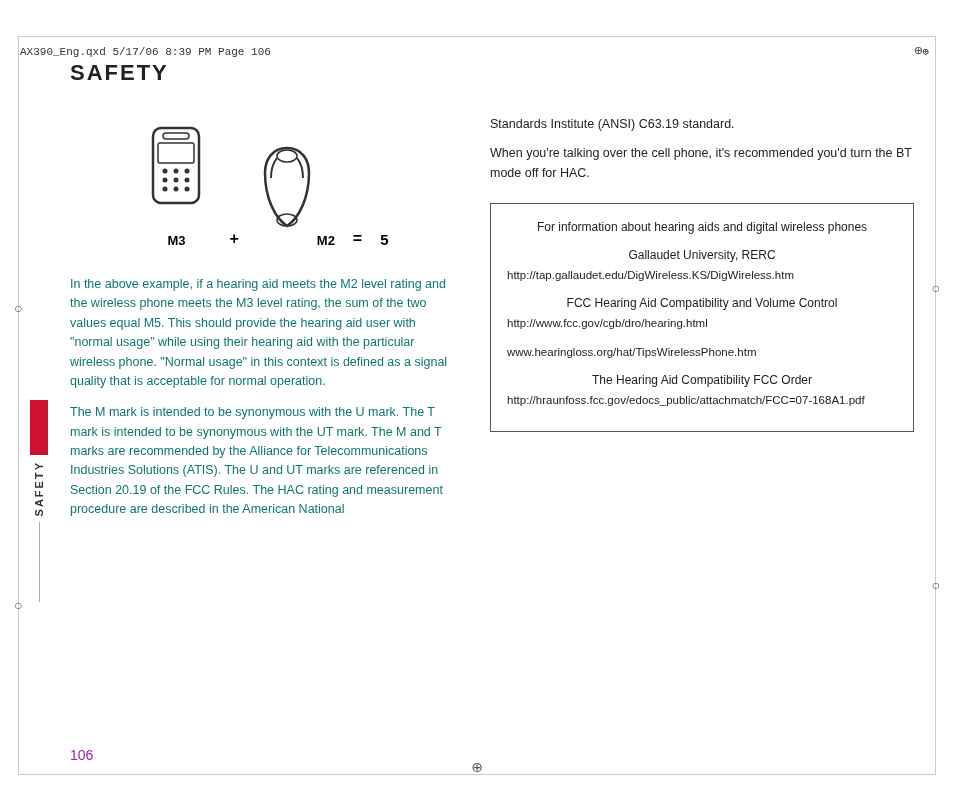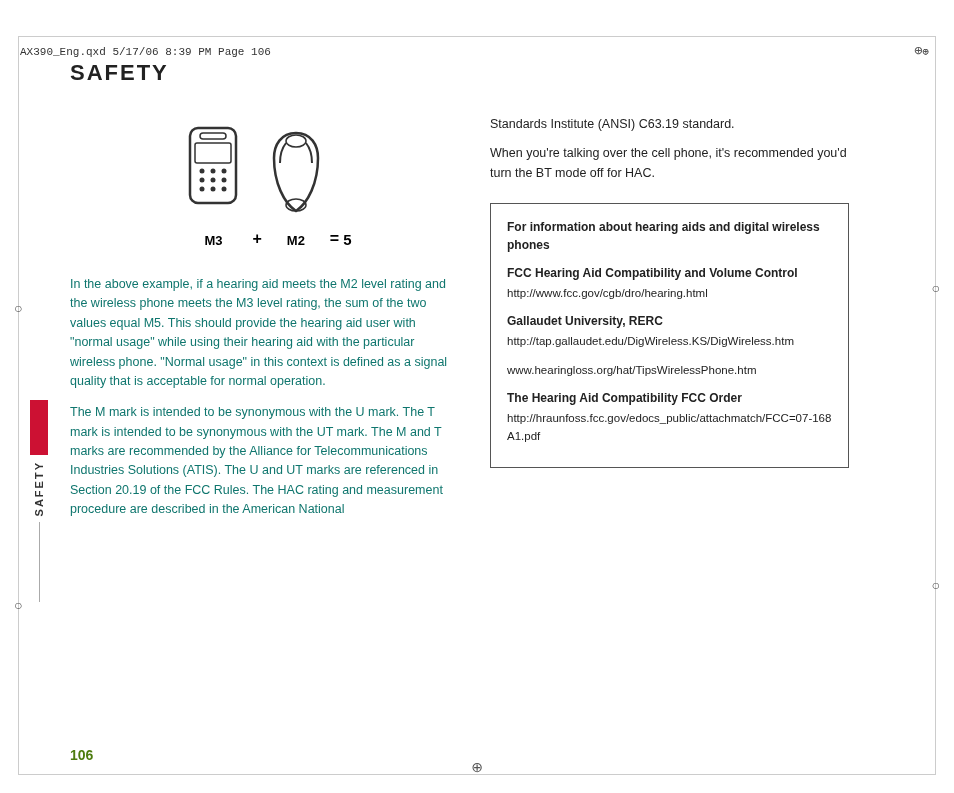--- a/index.html
+++ b/index.html
@@ -80,21 +80,21 @@
 
     .body-text p {
       margin-bottom: 12px;
     }
 
     
     .right-column {
       position: absolute;
       top: 115px;
       left: 490px;
-      width: 359px;
+      width: 424px;
     }
 
     .right-column .intro-text {
       font-size: 12.5px;
       line-height: 1.55;
       color: #222;
       margin-bottom: 20px;
     }
 
     .right-column .intro-text p {
@@ -112,23 +112,24 @@
 
     .info-box .info-section {
       margin-bottom: 10px;
     }
 
     .info-box .info-section:last-child {
       margin-bottom: 8px;
     }
 
     .info-box .bold-text {
-      font-weight: bold;
+      font-weight: normal;
       display: block;
       margin-bottom: 2px;
+      text-align: center;
     }
 
     .info-box .link-text {
       color: #222;
       font-size: 11.5px;
       word-break: break-all;
     }
 
     
     .side-label {
@@ -163,22 +164,22 @@
       background: #aaa;
       margin-top: 6px;
     }
 
     
     .page-number {
       position: absolute;
       bottom: 30px;
       left: 70px;
       font-size: 14px;
-      font-weight: bold;
-      color: #4d7c0f;
+      font-weight: normal;
+      color: #a21caf;
     }
 
     
     .bottom-crosshair {
       position: absolute;
       bottom: 18px;
       left: 50%;
       transform: translateX(-50%);
       color: #555;
       font-size: 14px;
@@ -215,20 +216,21 @@
       bottom: 180px;
       left: 14px;
       color: #555;
       font-size: 14px;
     }
 
     
     .phone-drawing {
       display: flex;
       align-items: flex-end;
+      gap: 14px;
     }
 
     .label-text {
       font-size: 13px;
       font-weight: bold;
       font-family: Arial, sans-serif;
     }
 
     .operator {
       font-size: 16px;
@@ -278,21 +280,21 @@
           <circle cx="46" cy="57" r="2.5" fill="#333"></circle>
           <circle cx="24" cy="66" r="2.5" fill="#333"></circle>
           <circle cx="35" cy="66" r="2.5" fill="#333"></circle>
           <circle cx="46" cy="66" r="2.5" fill="#333"></circle>
         </svg>
         <span class="label-text">M3</span>
       </div>
 
       <span class="operator">+</span>
 
-      <div style="display:flex; flex-direction:column; align-items:center;">
+      <div style="display:flex; flex-direction:row; align-items:flex-end;">
         <svg width="60" height="110" viewBox="0 0 60 110">
 
           <path d="M30,10 C15,10 8,22 8,35 C8,60 18,80 30,88 C42,80 52,60 52,35 C52,22 45,10 30,10 Z" fill="none" stroke="#333" stroke-width="2.5"></path>
           <path d="M20,20 C16,25 14,32 14,40" fill="none" stroke="#333" stroke-width="2"></path>
           <path d="M40,20 C44,25 46,32 46,40" fill="none" stroke="#333" stroke-width="2"></path>
 
           <ellipse cx="30" cy="18" rx="10" ry="6" fill="none" stroke="#333" stroke-width="1.5"></ellipse>
 
           <ellipse cx="30" cy="82" rx="10" ry="6" fill="none" stroke="#333" stroke-width="1.5"></ellipse>
         </svg>
@@ -314,26 +316,26 @@
   <div class="intro-text">
     <p>Standards Institute (ANSI) C63.19 standard.</p>
     <p>When you're talking over the cell phone, it's recommended you'd turn the BT mode off for HAC.</p>
   </div>
 
   <div class="info-box">
     <div class="info-section">
       <span class="bold-text">For information about hearing aids and digital wireless phones</span>
     </div>
     <div class="info-section">
+      <span class="bold-text">Gallaudet University, RERC</span>
+      <span class="link-text">http://tap.gallaudet.edu/DigWireless.KS/DigWireless.htm</span>
+    </div>
+    <div class="info-section">
       <span class="bold-text">FCC Hearing Aid Compatibility and Volume Control</span>
       <span class="link-text">http://www.fcc.gov/cgb/dro/hearing.html</span>
-    </div>
-    <div class="info-section">
-      <span class="bold-text">Gallaudet University, RERC</span>
-      <span class="link-text">http://tap.gallaudet.edu/DigWireless.KS/DigWireless.htm</span>
     </div>
     <div class="info-section">
       <span class="link-text">www.hearingloss.org/hat/TipsWirelessPhone.htm</span>
     </div>
     <div class="info-section">
       <span class="bold-text">The Hearing Aid Compatibility FCC Order</span>
       <span class="link-text">http://hraunfoss.fcc.gov/edocs_public/attachmatch/FCC=07-168A1.pdf</span>
     </div>
   </div>
 </div>

